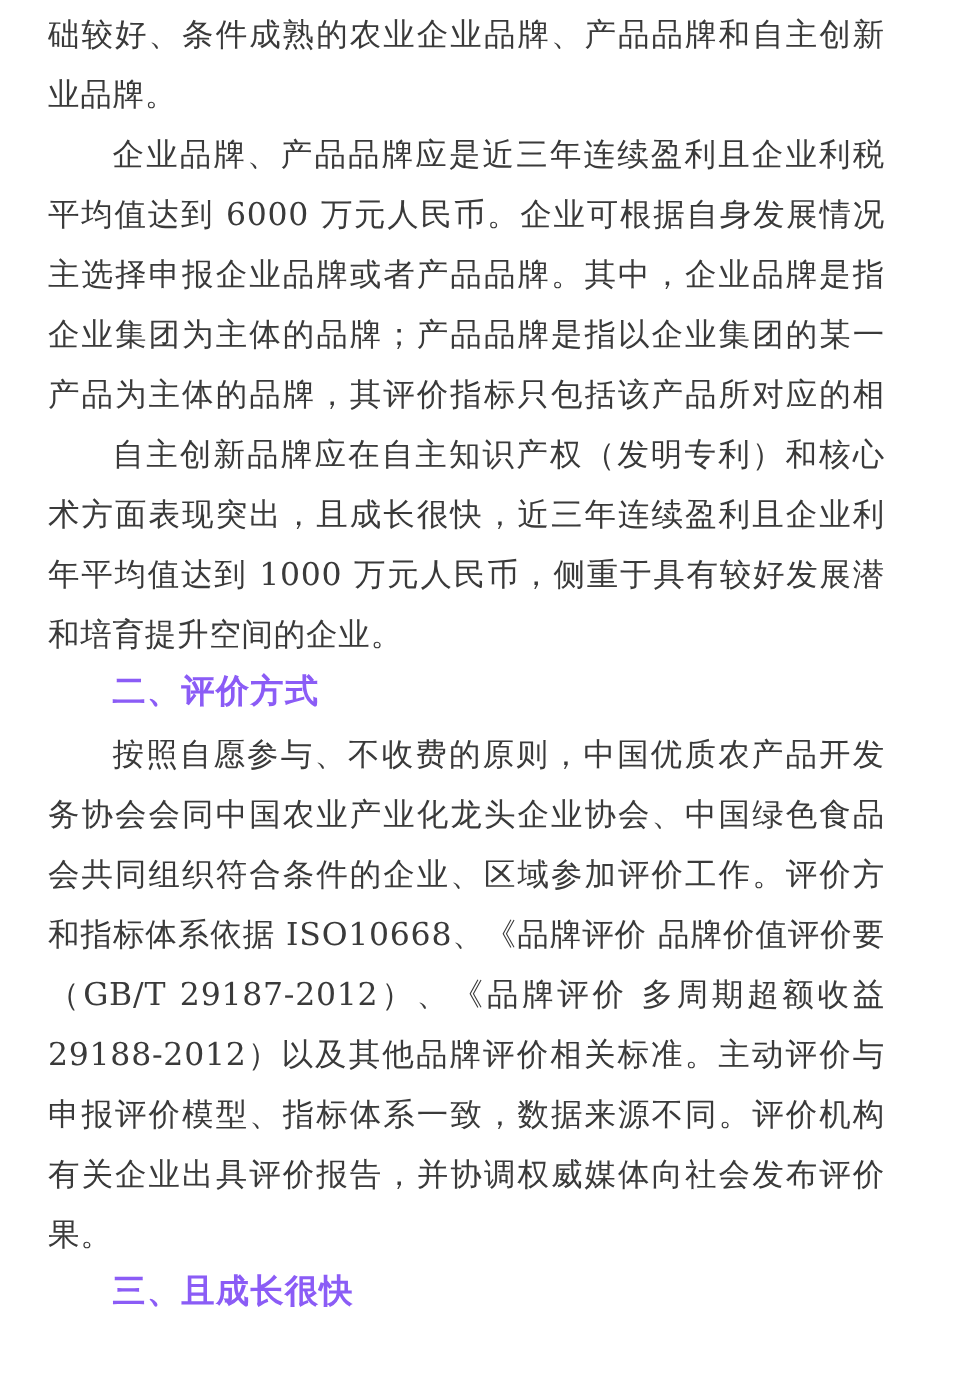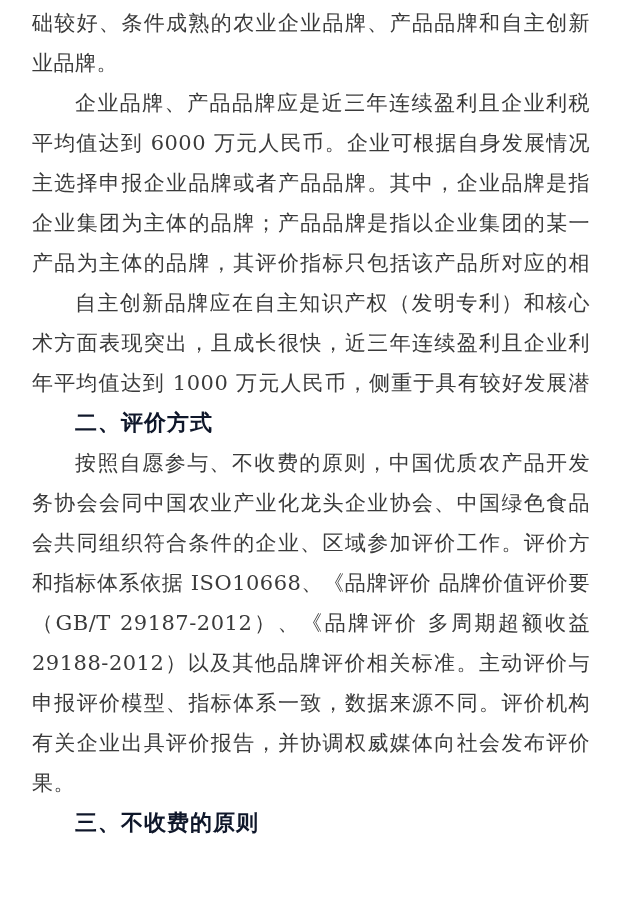--- a/index.html
+++ b/index.html
@@ -35,47 +35,48 @@
     text-justify: inter-character;
   }
   .line.plain {
     text-align: right;
     text-align-last: left;
   }
   .line.indent {
     padding-left: 43px;
   }
   .line.heading {
-    font-family: Liberation Serif, serif;
+    font-family: Liberation Mono, monospace;
     font-weight: 700;
     font-size: 22px;
-    color: #0f172a;
+    color: #8b5cf6;
     letter-spacing: 1px;
   }
 </style>
 </head>
 <body>
 
 <div class="page">
   <div class="content">
       <div class="line just">础较好、条件成熟的农业企业品牌、产品品牌和自主创新企</div>
       <div class="line plain">业品牌。</div>
       <div class="line indent just">企业品牌、产品品牌应是近三年连续盈利且企业利税年</div>
       <div class="line just">平均值达到 6000 万元人民币。企业可根据自身发展情况自</div>
       <div class="line just">主选择申报企业品牌或者产品品牌。其中，企业品牌是指以</div>
       <div class="line just">企业集团为主体的品牌；产品品牌是指以企业集团的某一类</div>
       <div class="line just">产品为主体的品牌，其评价指标只包括该产品所对应的相关</div>
       <div class="line indent just">自主创新品牌应在自主知识产权（发明专利）和核心技</div>
       <div class="line just">术方面表现突出，且成长很快，近三年连续盈利且企业利税</div>
       <div class="line just">年平均值达到 1000 万元人民币，侧重于具有较好发展潜力</div>
+      <div class="line plain">和培育提升空间的企业。</div>
       <div class="line heading indent plain">二、评价方式</div>
       <div class="line indent just">按照自愿参与、不收费的原则，中国优质农产品开发服</div>
       <div class="line just">务协会会同中国农业产业化龙头企业协会、中国绿色食品协</div>
       <div class="line just">会共同组织符合条件的企业、区域参加评价工作。评价方法</div>
       <div class="line just">和指标体系依据 ISO10668、《品牌评价 品牌价值评价要求》</div>
       <div class="line just">（GB/T 29187-2012）、《品牌评价 多周期超额收益法》（GB/T</div>
       <div class="line just">29188-2012）以及其他品牌评价相关标准。主动评价与自愿</div>
       <div class="line just">申报评价模型、指标体系一致，数据来源不同。评价机构向</div>
       <div class="line just">有关企业出具评价报告，并协调权威媒体向社会发布评价结</div>
       <div class="line plain">果。</div>
-      <div class="line heading indent plain">三、不收费的原则</div>
+      <div class="line heading indent plain">三、且成长很快</div>
     </div>
 </div>
 
 </body></html>

